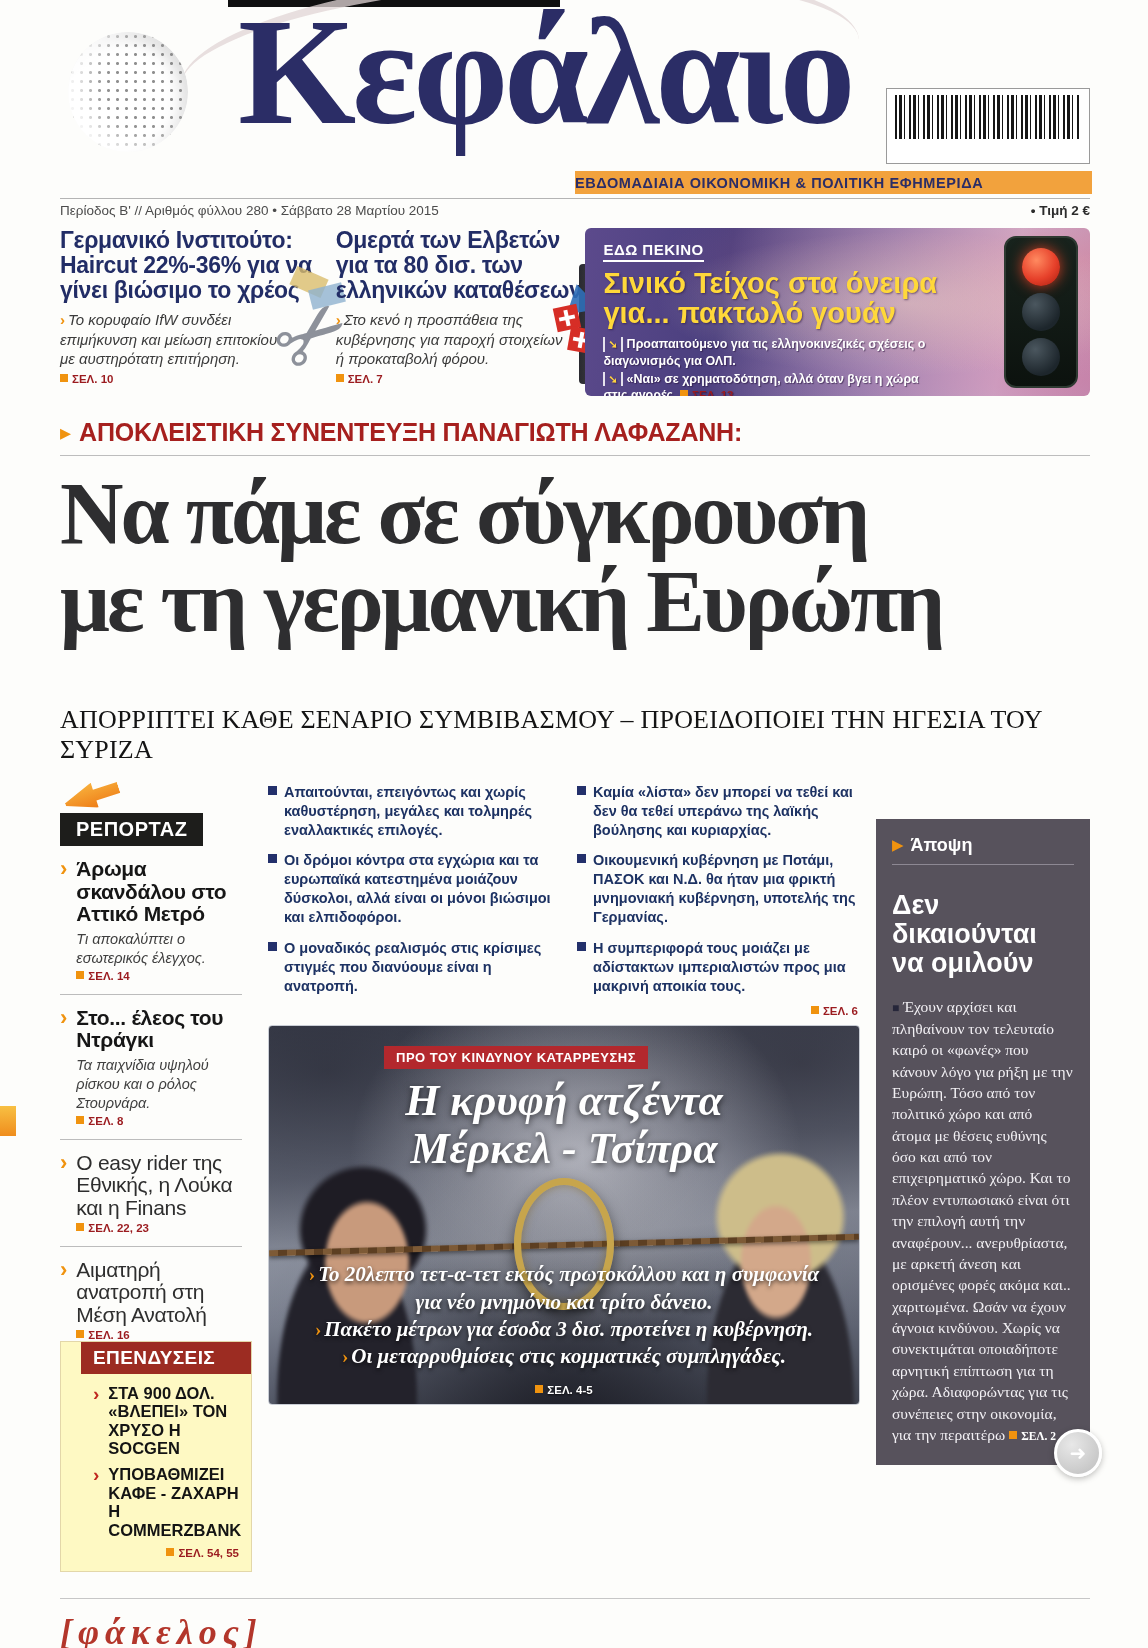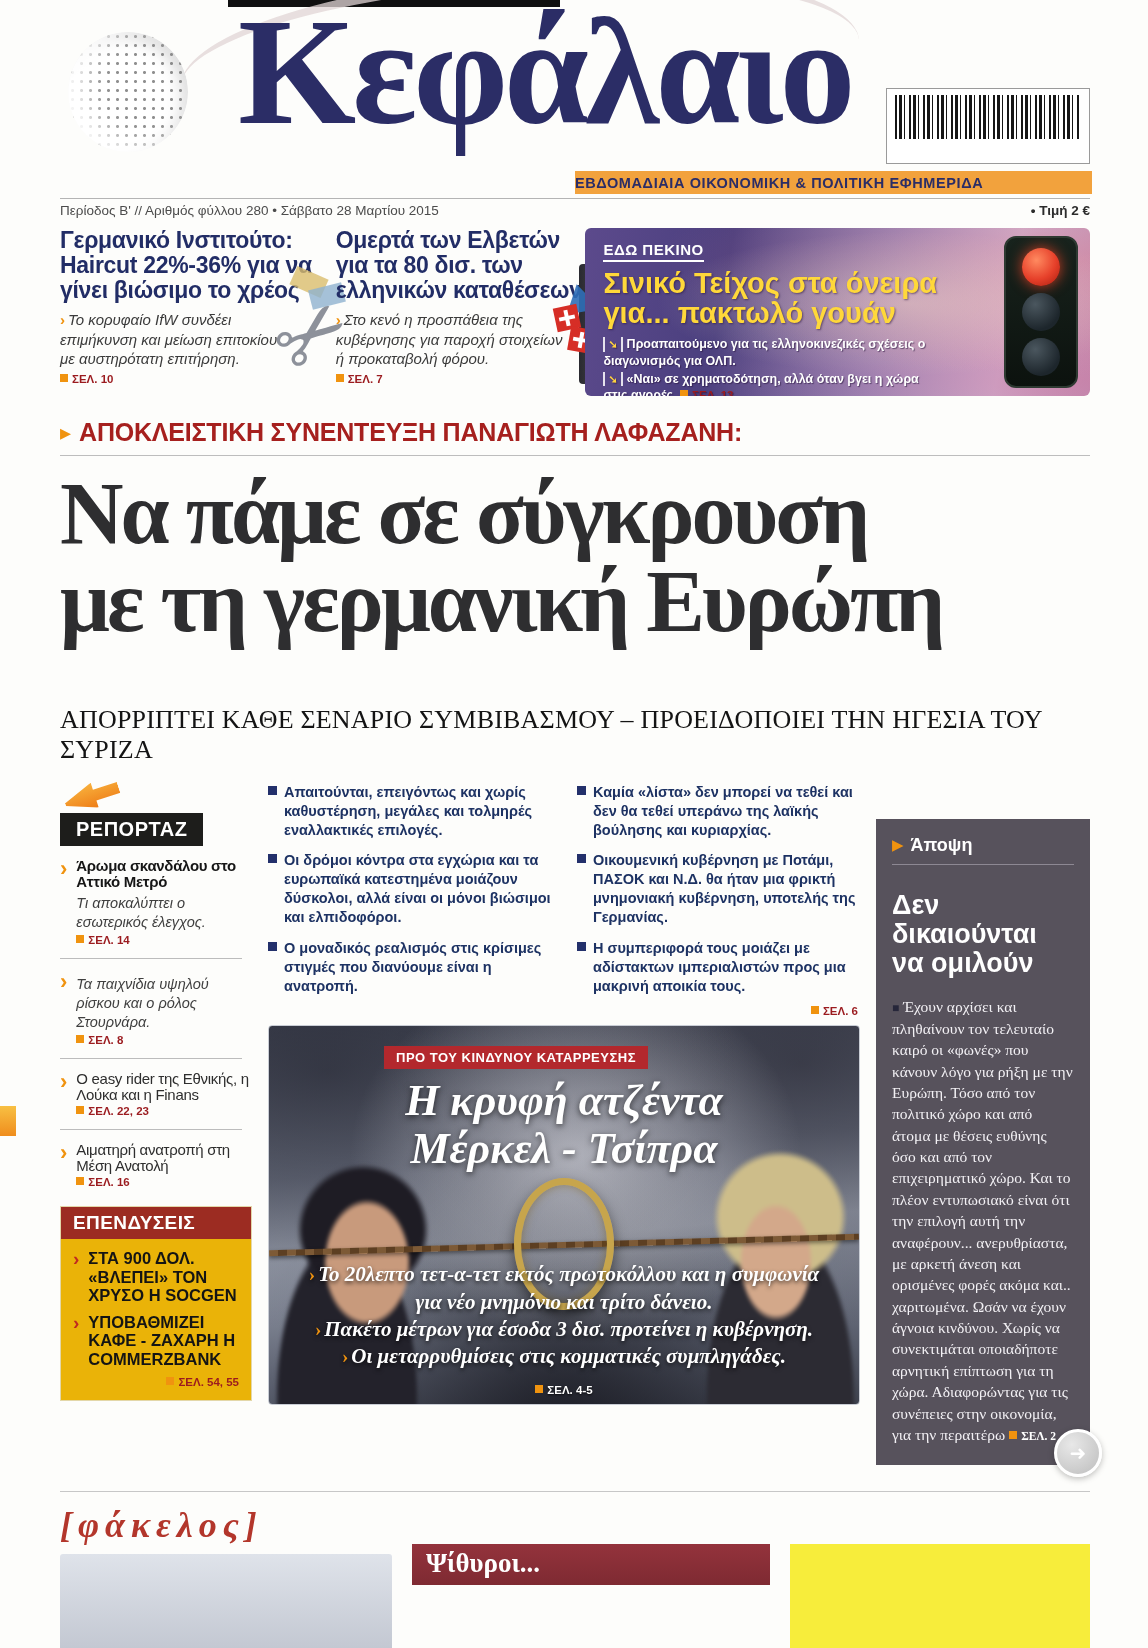--- a/index.html
+++ b/index.html
@@ -93,27 +93,27 @@
   
   .middle{display:flex;gap:16px;margin-top:18px;align-items:flex-start;}
   .leftcol{width:192px;flex:none;}
   .arrow-deco{width:56px;height:26px;background:linear-gradient(180deg,#f8b03c,#ee7d17);
               clip-path:polygon(0 45%,55% 0,55% 28%,100% 28%,100% 72%,55% 72%,55% 100%,0 55%);
               transform:rotate(-18deg);margin:0 0 4px 4px;}
   .repbar{background:#1d1d1b;color:#fff;font-weight:800;font-size:20px;letter-spacing:.5px;
           display:inline-block;padding:5px 16px;}
   .ritem{margin-top:12px;display:flex;gap:6px;}
   .ritem .chev{font-size:22px;line-height:1;}
-  .ritem .rtitle{font-size:15px;line-height:1.08;font-weight:800;color:#161616;margin:0;letter-spacing:-.3px;}
+  .ritem .rtitle{font-size:21px;line-height:1.08;font-weight:800;color:#161616;margin:0;letter-spacing:-.3px;}
   .ritem .rtitle.light{font-weight:400;color:#2e2e2e;}
   .rsub{font-size:14.5px;color:#3f3f3f;line-height:1.3;margin:4px 0 0;font-style:italic;}
   .rpage{display:block;text-align:left;margin-top:2px;}
   .sep{height:1px;background:#bcbcbc;margin:12px 10px 0 0;}
   .inlinepage{font-size:11.5px;font-weight:800;color:#9b1b1f;white-space:nowrap;}
-  .invest{margin-top:18px;background:#eab308;border:1px solid #e3d7a9;}
+  .invest{background:#fef9c3;border:1px solid #e3d7a9;padding-left:20px;}
   .invhead{background:#9c2c22;color:#fff;font-weight:800;font-size:19px;padding:5px 12px;letter-spacing:.4px;}
   .invbody{padding:10px 12px 12px;}
   .invitem{display:flex;gap:6px;margin-bottom:8px;}
   .invitem .chev{color:#c02a21;font-size:19px;line-height:1;}
   .invitem p{margin:0;font-weight:800;font-size:16.5px;line-height:1.12;color:#141414;}
   .invpage{display:block;text-align:right;}
 
   .centercol{width:592px;flex:none;}
   .leadbullets{display:grid;grid-template-columns:1fr 1fr;column-gap:26px;row-gap:0;}
   .lb{display:flex;gap:7px;margin-bottom:12px;}
@@ -270,20 +270,21 @@
           <div>
             <p class="rtitle">Άρωμα σκανδάλου στο Αττικό Μετρό</p>
             <p class="rsub">Τι αποκαλύπτει ο εσωτερικός έλεγχος.</p>
             <span class="inlinepage rpage"><span class="sq"></span><span>ΣΕΛ. 14</span></span>
           </div>
         </div>
         <div class="sep"></div>
         <div class="ritem">
           <span class="chev">›</span>
           <div>
+            <p class="rtitle">Στο... έλεος του Ντράγκι</p>
             <p class="rsub">Τα παιχνίδια υψηλού ρίσκου και ο ρόλος Στουρνάρα.</p>
             <span class="inlinepage rpage"><span class="sq"></span><span>ΣΕΛ. 8</span></span>
           </div>
         </div>
         <div class="sep"></div>
         <div class="ritem">
           <span class="chev">›</span>
           <div>
             <p class="rtitle light">Ο easy rider της Εθνικής, η Λούκα και η Finans</p>
             <span class="inlinepage rpage"><span class="sq"></span><span>ΣΕΛ. 22, 23</span></span>

